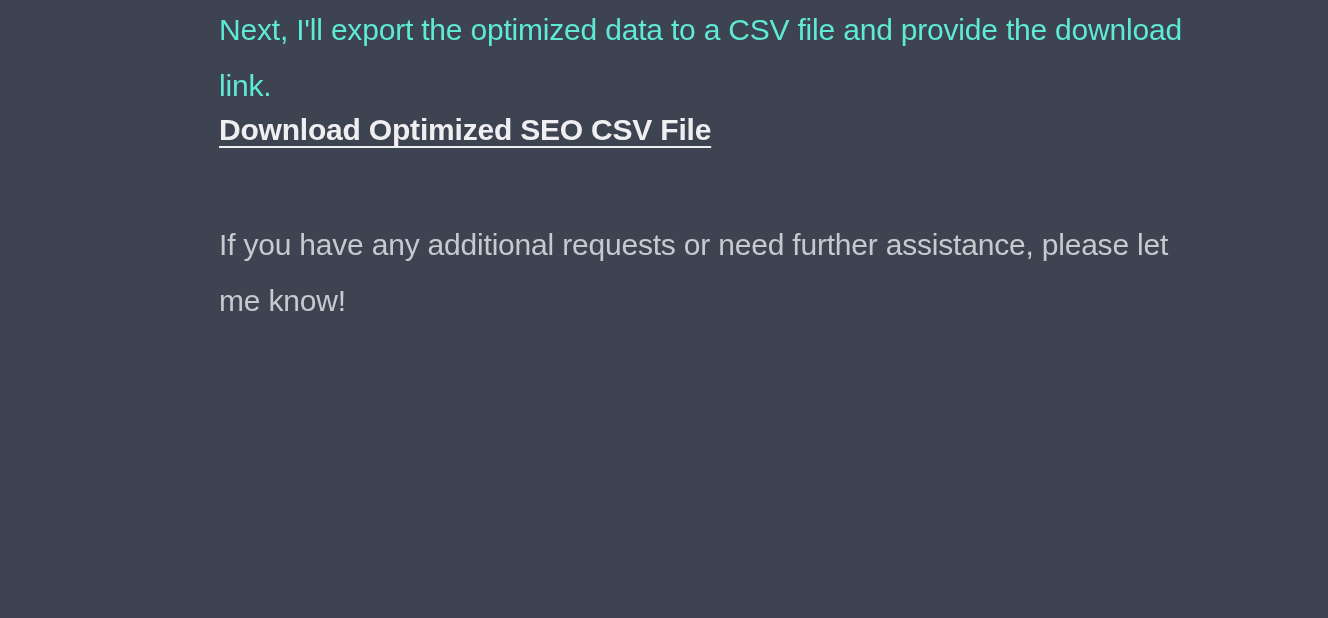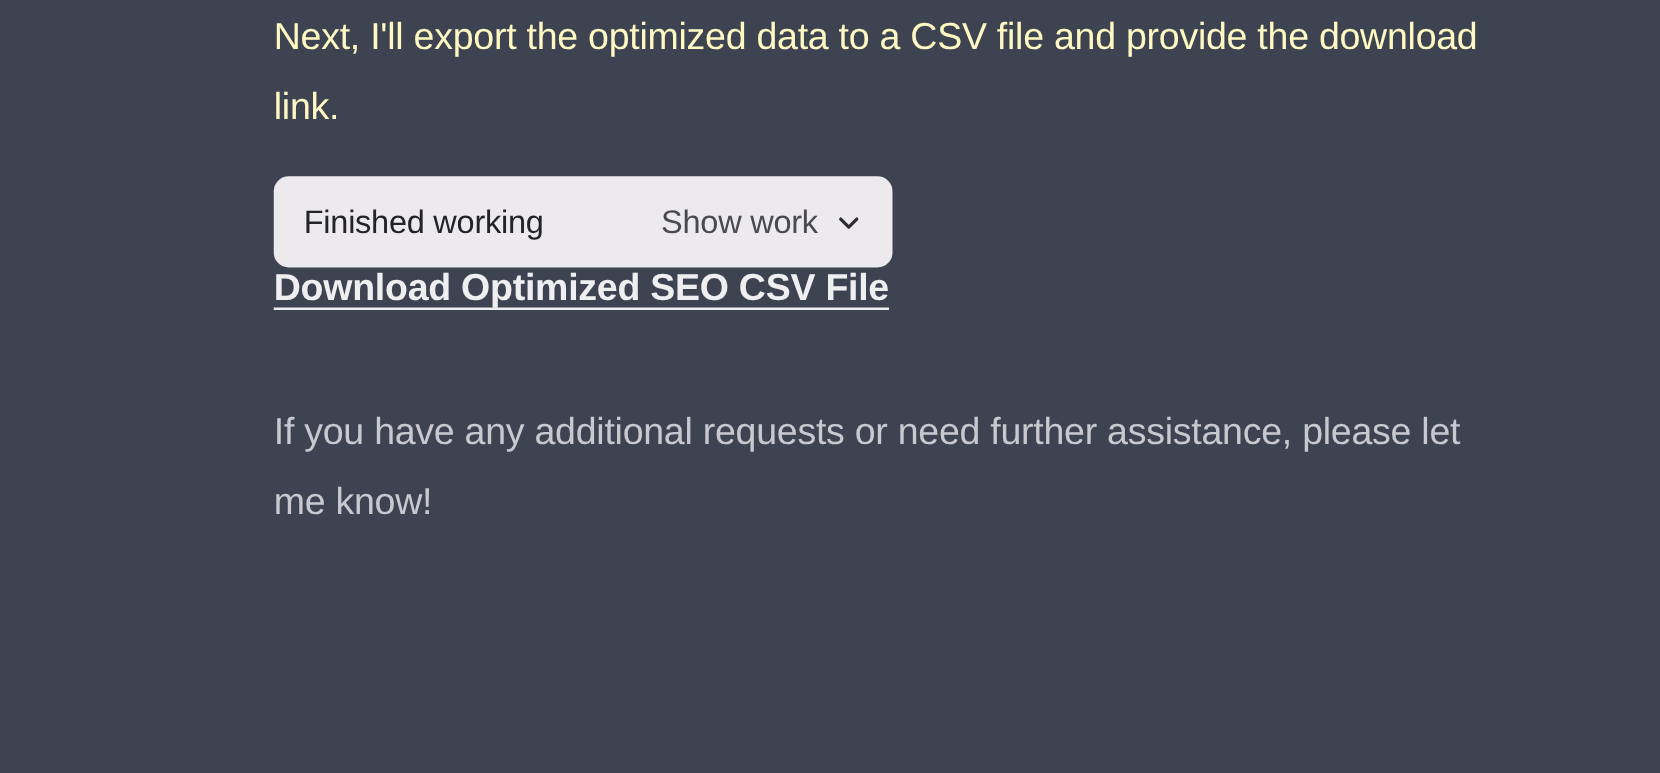--- a/index.html
+++ b/index.html
@@ -15,21 +15,21 @@
       overflow: hidden;
     }
     .content {
       padding-left: 219px;
       padding-right: 120px;
       color: #c7c9cf;
     }
     .paragraph-1 {
       font-size: 30px;
       line-height: 1.85;
-      color: #fef9c3;
+      color: #5eead4;
       margin-top: 2px;
       letter-spacing: -0.2px;
     }
     .status-pill {
       display: inline-flex;
       align-items: center;
       background-color: #eceaed;
       border-radius: 12px;
       padding: 21px 24px 21px 24px;
       margin-top: 28px;
@@ -86,30 +86,19 @@
       letter-spacing: -0.2px;
     }
   </style>
 </head>
 <body>
 
 <div class="content">
 
   <p class="paragraph-1">Next, I'll export the optimized data to a CSV file and provide the download link.</p>
 
-  <div class="status-pill">
-    <span class="status-pill-label">Finished working</span>
-    <span class="show-work-wrap">
-      <span class="show-work-text">Show work</span>
-      <span class="chev-icon">
-        <svg viewBox="0 0 24 24" fill="none" stroke="#2d2e34" stroke-width="2.8" stroke-linecap="round" stroke-linejoin="round">
-          <polyline points="5 9 12 16 19 9"></polyline>
-        </svg>
-      </span>
-    </span>
-  </div>
 
 
   <a class="download-link">Download Optimized SEO CSV File</a>
 
   <p class="paragraph-3">If you have any additional requests or need further assistance, please let me know!</p>
 
 </div>
 
 </body></html>

